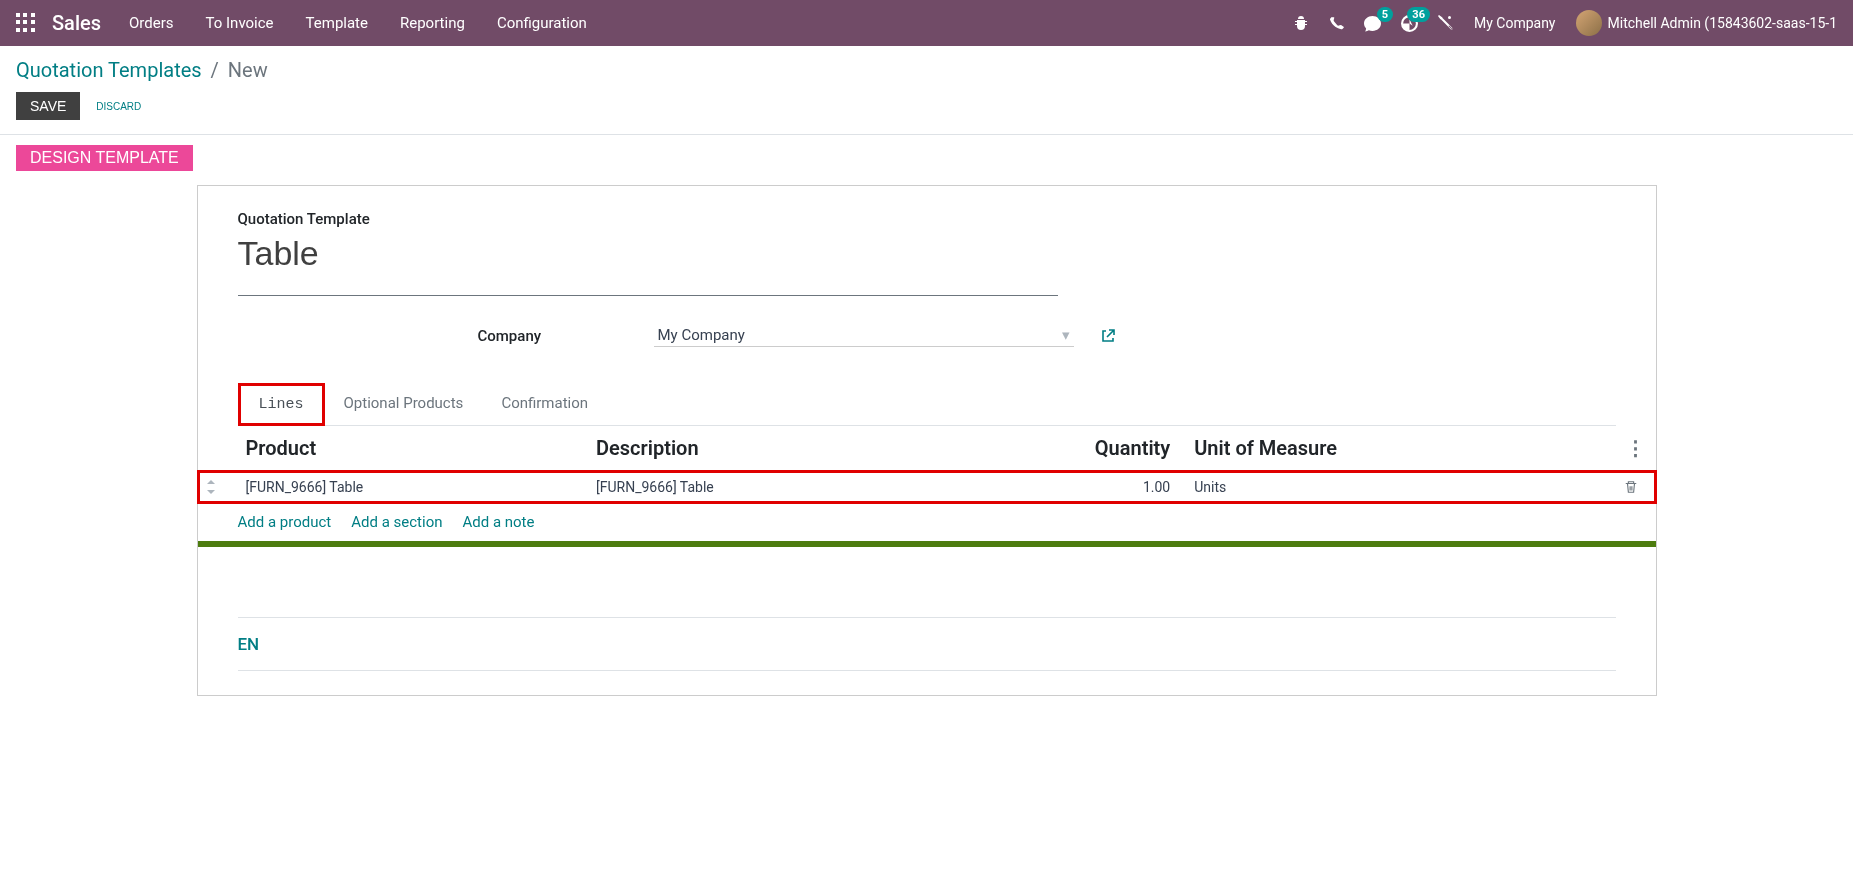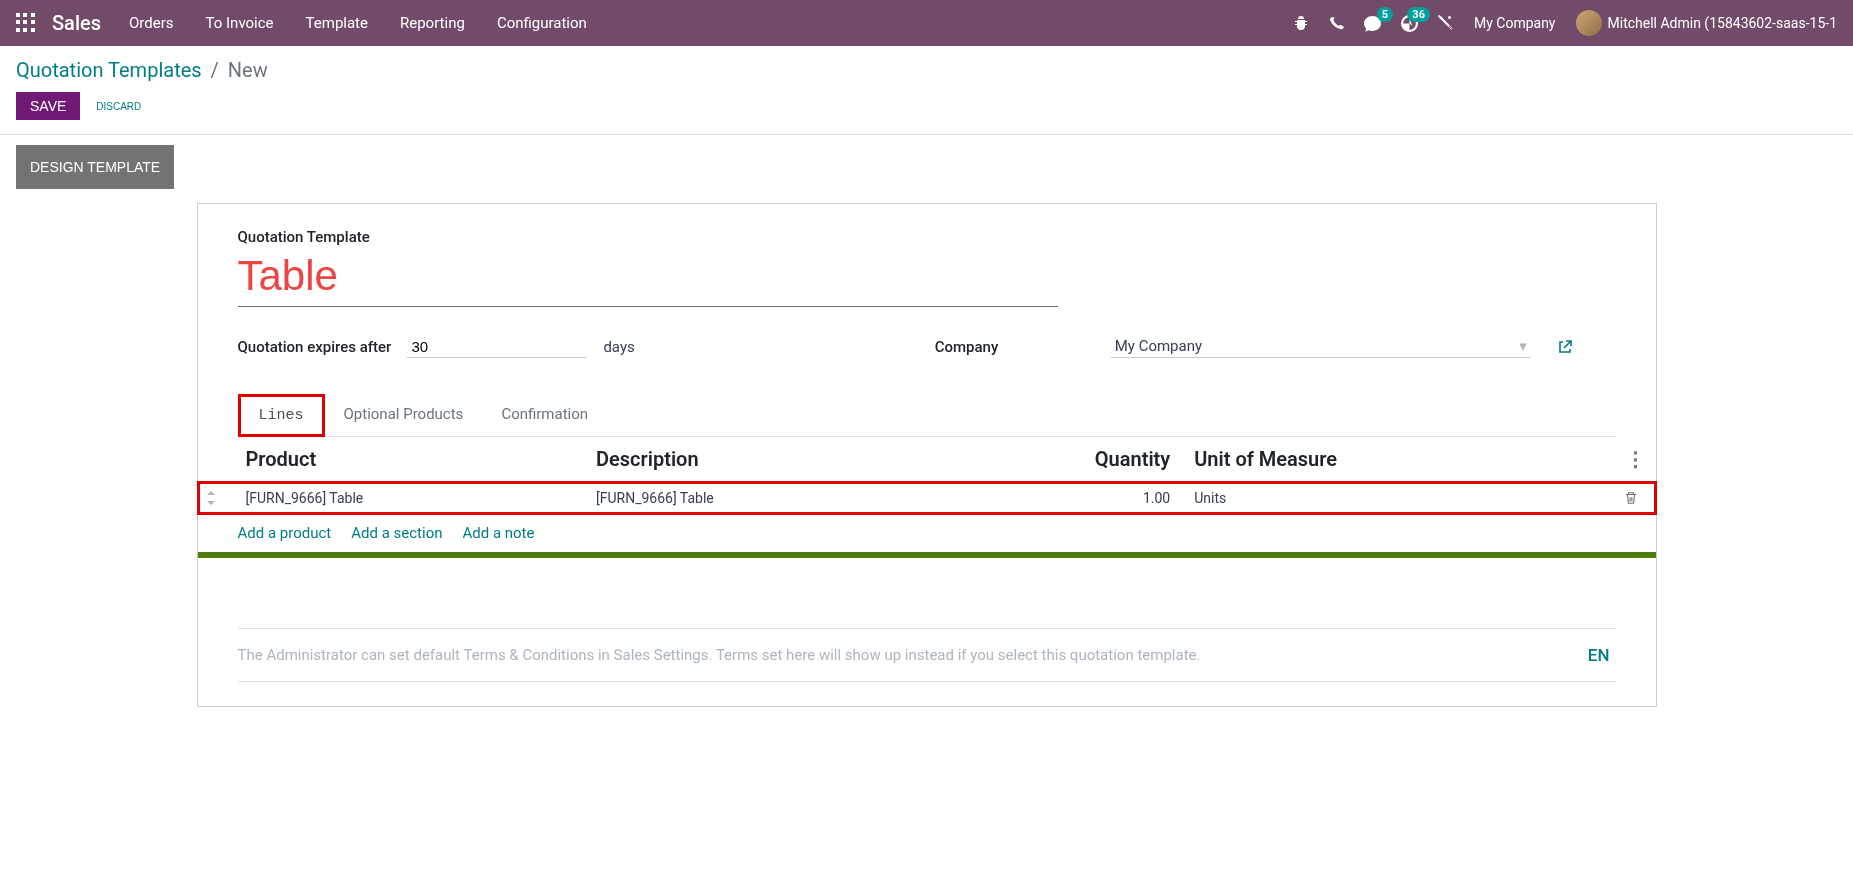--- a/index.html
+++ b/index.html
@@ -31,39 +31,39 @@
 
 .breadcrumb-bar {
   padding: 12px 16px 0 16px;
 }
 .breadcrumb { font-size: 20px; color: #875A7B; }
 .breadcrumb .sep { color: #6c757d; margin: 0 4px; }
 .breadcrumb .current { color: #6c757d; }
 .breadcrumb a { color: #017e84; cursor: pointer; text-decoration: none; }
 
 .action-buttons { padding: 10px 16px 14px 16px; display: flex; gap: 16px; align-items: center; }
-.btn-save { background: #701a75; color: #fff; border: none; padding: 6px 14px; font-size: 14px; font-weight: 500; cursor: pointer; }
+.btn-save { background: #404040; color: #fff; border: none; padding: 6px 14px; font-size: 14px; font-weight: 500; cursor: pointer; }
 .btn-discard { background: none; border: none; color: #017e84; font-size: 10px; cursor: pointer; }
 
 .divider { border-top: 1px solid #dee2e6; }
 
 .status-bar { padding: 10px 16px; }
-.btn-design { background: #737373; color: #fff; border: none; padding: 14px 14px; font-size: 14px; font-weight: 500; cursor: pointer; }
+.btn-design { background: #ec4899; color: #fff; border: none; padding: 4px 14px; font-size: 16px; font-weight: 500; cursor: pointer; }
 
 .form-sheet {
   margin: 4px auto;
   max-width: 1460px;
   background: #fff;
   border: 1px solid #ccc;
   padding: 24px 40px;
   margin-top: 4px;
 }
 
 .field-label { font-size: 15px; font-weight: 500; color: #212529; margin-bottom: 4px; display: block; }
-.title-input { font-size: 42px; border: none; border-bottom: 1px solid #6c757d; width: 820px; padding: 2px 0 6px 0; outline: none; font-weight: 400; color: #ef4444; }
+.title-input { font-size: 34px; border: none; border-bottom: 1px solid #6c757d; width: 820px; padding: 2px 0 22px 0; outline: none; font-weight: 400; color: #404040; }
 
 .form-row { display: flex; gap: 60px; margin-top: 28px; align-items: center; }
 .form-group { display: flex; align-items: center; gap: 16px; }
 .inline-input { border: none; border-bottom: 1px solid #ccc; padding: 2px 4px; width: 180px; font-size: 15px; outline: none; }
 .suffix { color: #374151; font-size: 15px; }
 .company-select { border: none; border-bottom: 1px solid #ccc; padding: 2px 4px; width: 420px; font-size: 15px; outline: none; display: flex; justify-content: space-between; align-items: center; }
 .ext-link { color: #017e84; cursor: pointer; margin-left: 10px; }
 
 .tabs { margin-top: 36px; border-bottom: 1px solid #dee2e6; display: flex; }
 .tab { padding: 10px 18px; color: #6c757d; cursor: pointer; font-size: 15px; border: 1px solid transparent; }
@@ -169,25 +169,20 @@
 
 <div class="status-bar">
   <button class="btn-design">DESIGN TEMPLATE</button>
 </div>
 
 <div class="form-sheet">
   <label class="field-label">Quotation Template</label>
   <input class="title-input" value="Table" style="">
 
   <div class="form-row">
-    <div class="form-group">
-      <label class="field-label" style="margin-bottom:0;">Quotation expires after</label>
-      <input class="inline-input" value="30" style="">
-      <span class="suffix">days</span>
-    </div>
     <div style="width:180px"></div>
     <div class="form-group company-group">
       <label class="field-label">Company</label>
       <div class="company-select">
         <span>My Company</span>
         <span style="color:#adb5bd;">▾</span>
       </div>
       <span class="ext-link">
         <svg width="16" height="16" viewBox="0 0 16 16" fill="none" stroke="#017e84" stroke-width="1.6">
             <path d="M6 3H3v10h10v-3M9 2h5v5M14 2L7 9"></path>
@@ -234,16 +229,15 @@
       </tbody>
     </table>
     <div class="add-links">
       <a>Add a product</a>
       <a>Add a section</a>
       <a>Add a note</a>
     </div>
   </div>
 
   <div class="terms-area">
-    <span class="terms-placeholder">The Administrator can set default Terms &amp; Conditions in Sales Settings. Terms set here will show up instead if you select this quotation template.</span>
     <span class="lang-btn">EN</span>
   </div>
 </div>
 
 </body></html>

